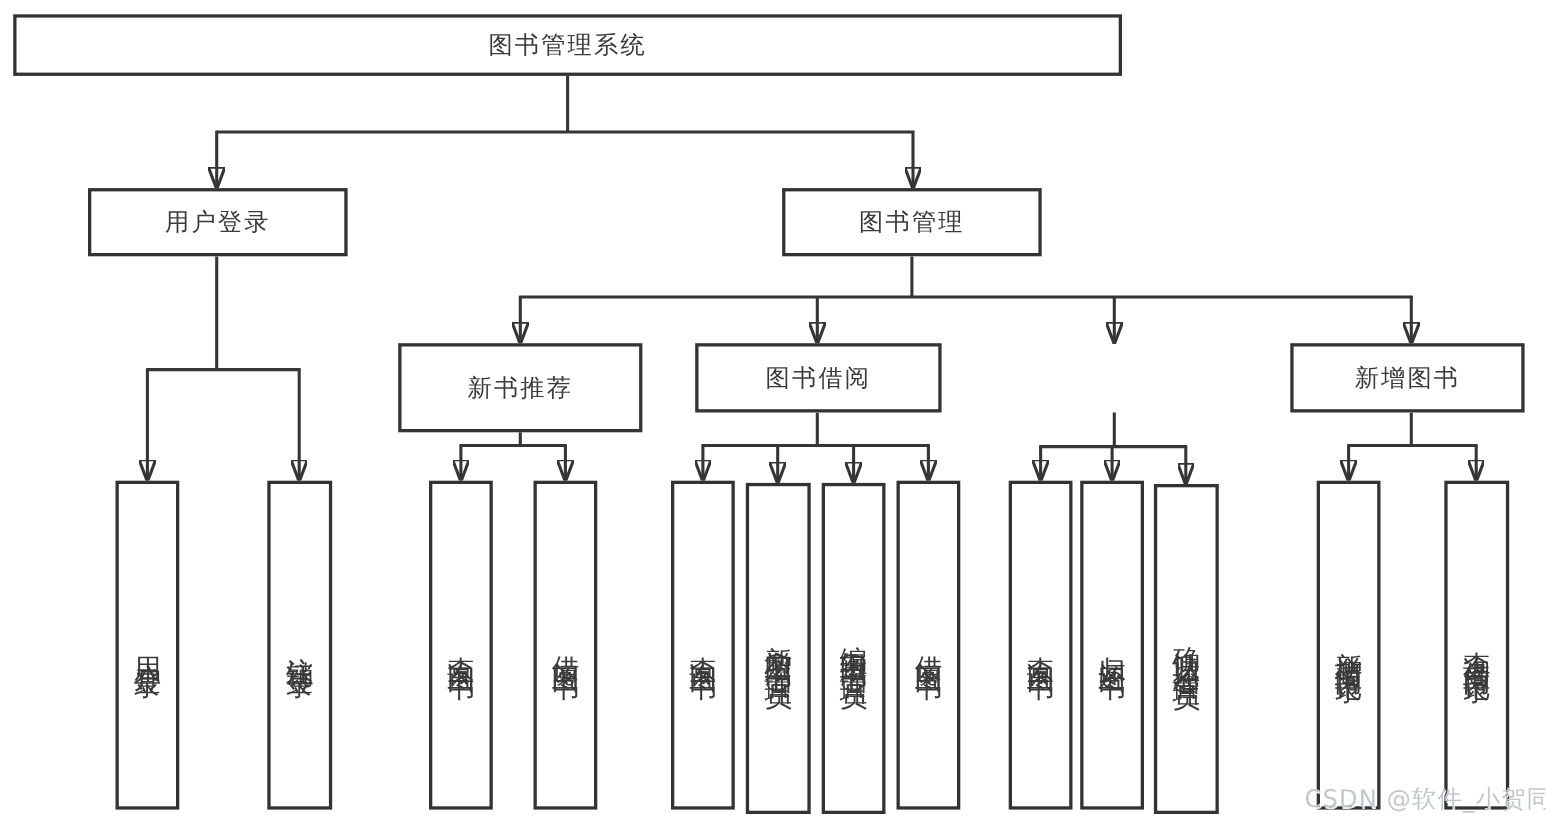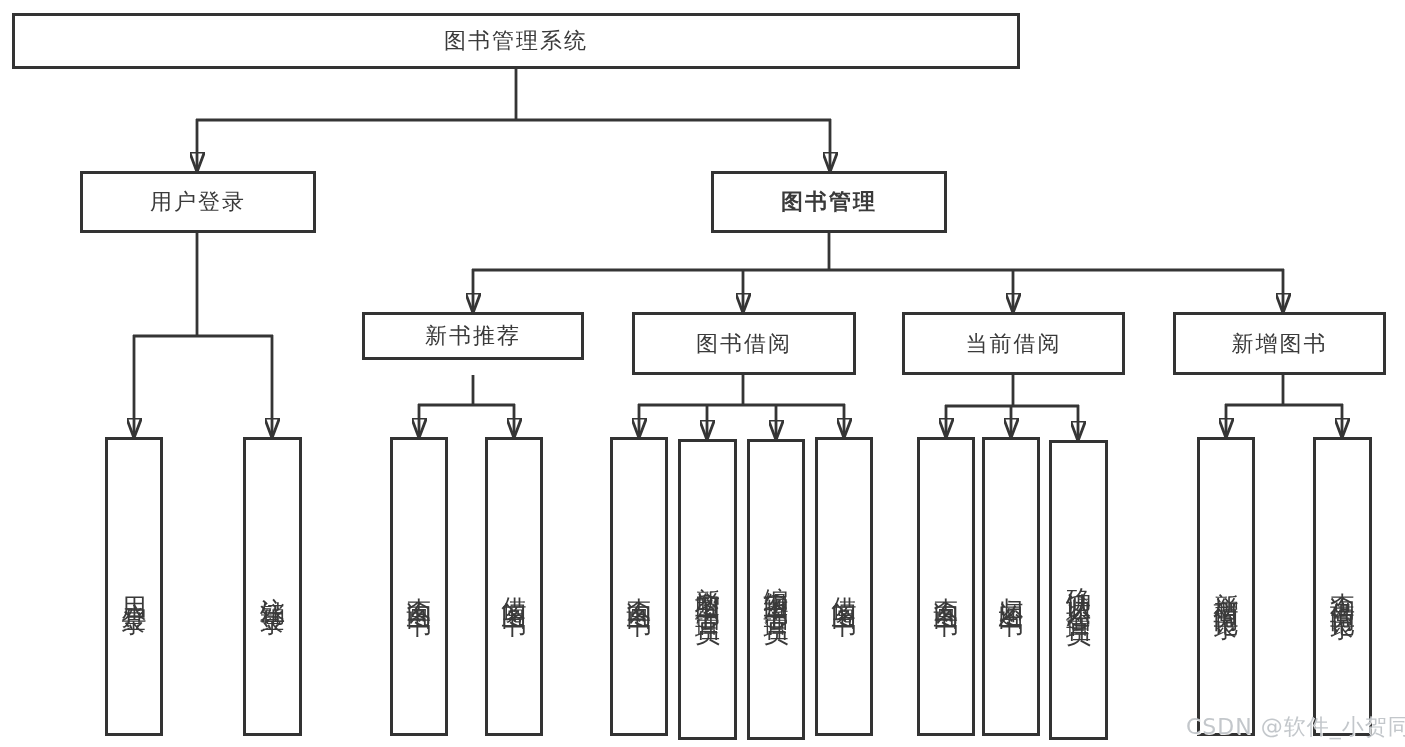--- a/index.html
+++ b/index.html
@@ -117,25 +117,24 @@
       <path d="M1283 375 V405"></path>
       <path d="M1225 405 H1343"></path>
       <path d="M1226 404 V437" marker-end="url(#arw)"></path>
       <path d="M1342 404 V437" marker-end="url(#arw)"></path>
     </g>
   </svg>
 
   <div class="node" style="left:12px; top:13px; width:1008px; height:56px;">图书管理系统</div>
 
   <div class="node" style="left:80px; top:171px; width:236px; height:62px;">用户登录</div>
-  <div class="node" style="left:711px; top:171px; width:236px; height:62px;font-weight:bold;">图书管理</div>
+  <div class="node" style="left:711px; top:171px; width:236px; height:62px;">图书管理</div>
 
-  <div class="node" style="left:362px; top:312px; width:222px; height:48px;">新书推荐</div>
+  <div class="node" style="left:362px; top:312px; width:222px; height:81px;">新书推荐</div>
   <div class="node" style="left:632px; top:312px; width:224px; height:63px;">图书借阅</div>
-  <div class="node" style="left:902px; top:312px; width:223px; height:63px;">当前借阅</div>
   <div class="node" style="left:1173px; top:312px; width:213px; height:63px;">新增图书</div>
 
   <div class="node leaf" style="left:105px; top:437px; width:58px; height:299px;">用户登录</div>
   <div class="node leaf" style="left:243px; top:437px; width:59px; height:299px;">注销登录</div>
 
   <div class="node leaf" style="left:390px; top:437px; width:58px; height:299px;">查询图书</div>
   <div class="node leaf" style="left:485px; top:437px; width:58px; height:299px;">借阅图书</div>
 
   <div class="node leaf" style="left:610px; top:437px; width:58px; height:299px;">查询图书</div>
   <div class="node leaf" style="left:678px; top:439px; width:59px; height:301px;">新增图书（管理员）</div>

